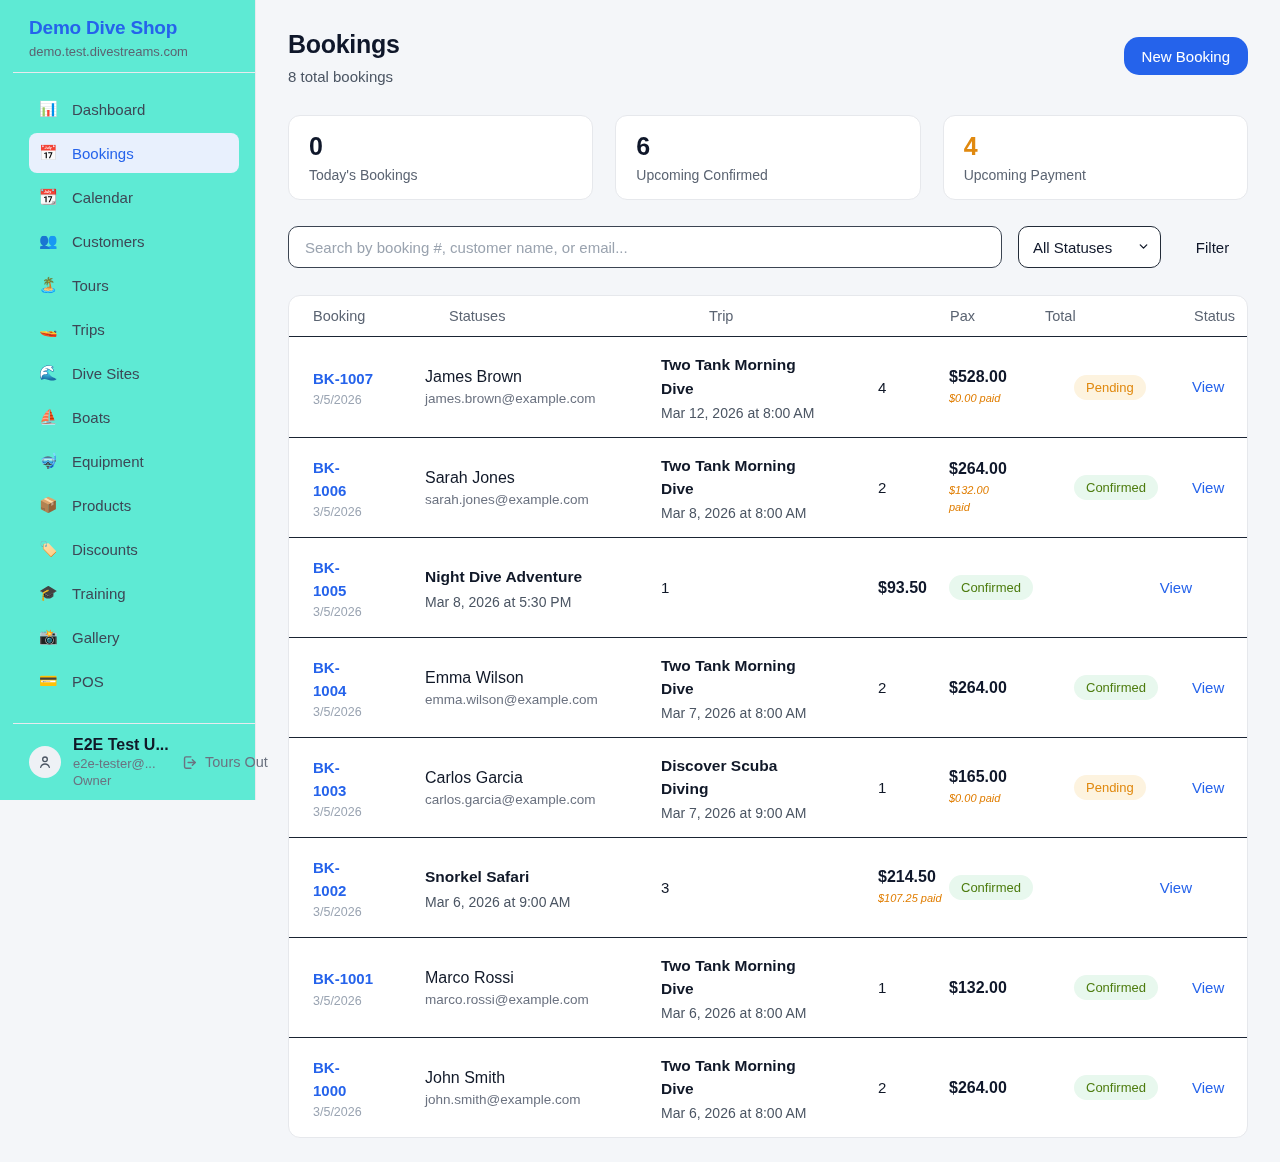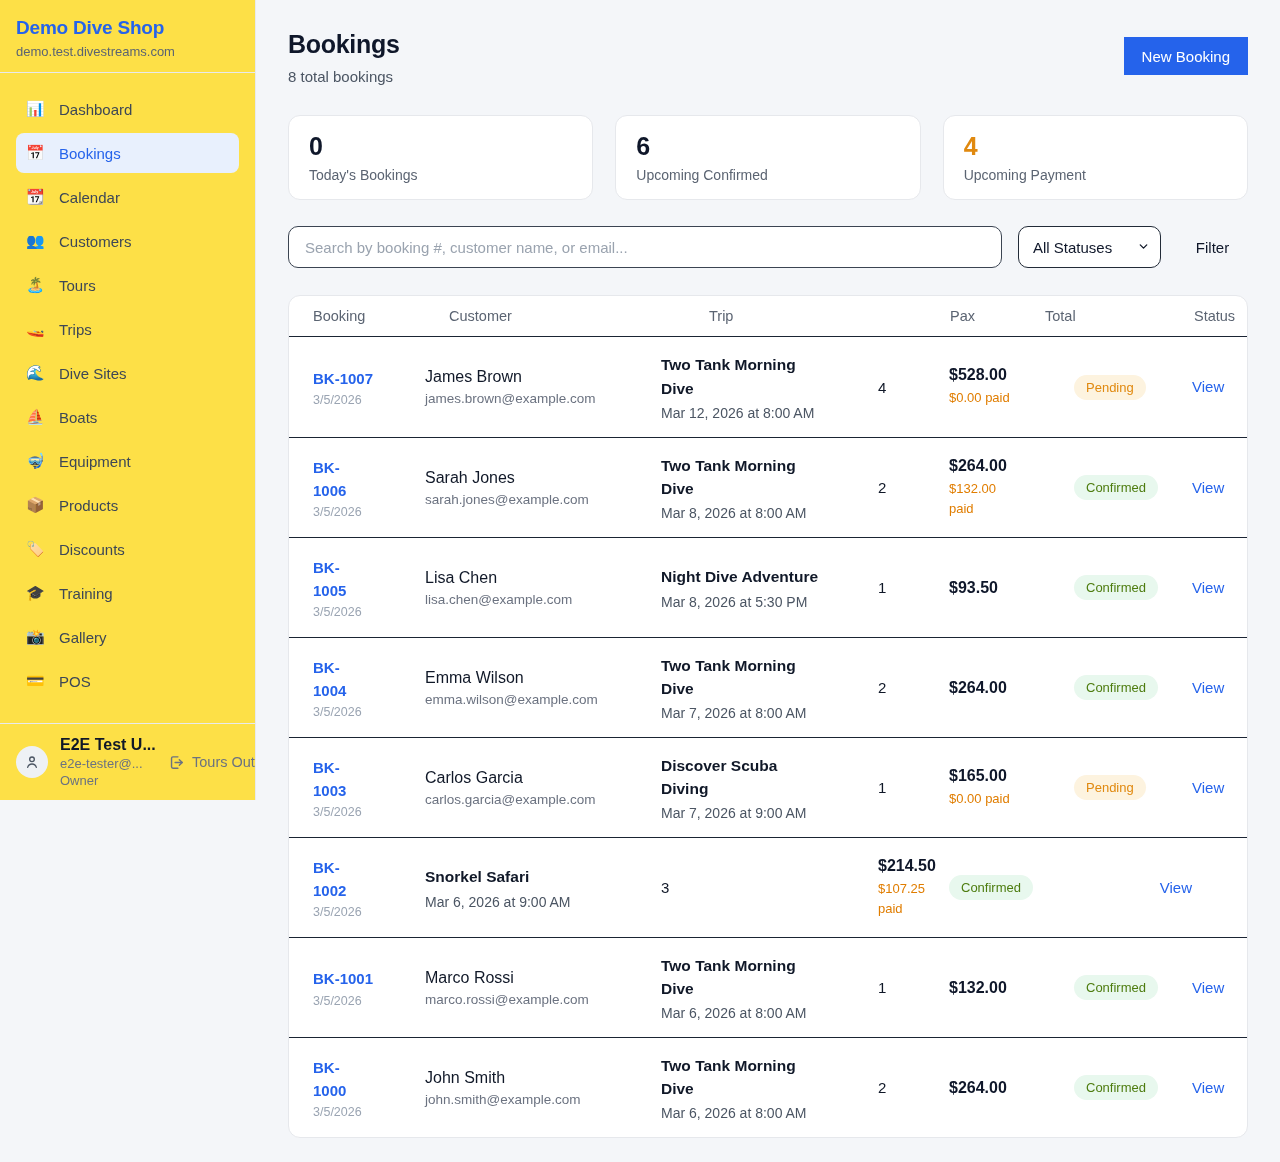--- a/index.html
+++ b/index.html
@@ -5,22 +5,22 @@
   * { margin:0; padding:0; box-sizing:border-box; }
   html,body { width:1280px; height:1162px; }
   body {
     font-family:"Liberation Sans","DejaVu Sans",sans-serif;
     background:#f4f6f9; color:#101828; overflow:hidden; position:relative;
   }
 
   
   .sidebar {
     position:absolute; left:0; top:0; width:256px; height:800px;
-    background:#fde047; border-right:1px solid #e8eaee;
-    display:flex; flex-direction:column;
+    background:#5eead4; border-right:1px solid #e8eaee;
+    display:flex; flex-direction:column;padding-left:13px;
   }
   .brand-block { padding:17px 16px 13px 16px; border-bottom:1px solid #e8eaee; }
   .brand { font-size:19px; font-weight:700; color:#2563eb; letter-spacing:-0.2px; }
   .brand-domain { font-size:13px; color:#5b6472; margin-top:5px; }
   .nav { padding:16px 16px 0 16px; flex:0 0 auto; }
   .nav-item {
     display:flex; align-items:center; gap:13px; height:40px; margin-bottom:4px;
     padding:0 10px; border-radius:8px; cursor:pointer;
     font-size:15px; color:#3d4756;
   }
@@ -43,21 +43,21 @@
     margin-left:auto; display:flex; align-items:center; gap:7px;
     color:#6b7280; font-size:14.5px; cursor:pointer; white-space:nowrap;
   }
 
   
   .main { position:absolute; left:256px; top:0; width:1024px; height:1162px; padding:30px 32px 0 32px; }
   .page-header { display:flex; justify-content:space-between; align-items:flex-start; }
   .page-title { font-size:25px; font-weight:700; color:#0f172a; letter-spacing:-0.3px; }
   .page-subtitle { font-size:15px; color:#4b5563; margin-top:9px; }
   .btn-primary {
-    margin-top:7px; background:#2563eb; color:#fff; border:none; border-radius:0;
+    margin-top:7px; background:#2563eb; color:#fff; border:none; border-radius:15px;
     padding:0 18px; height:38px; font-size:15px; font-weight:500; cursor:pointer;
     font-family:inherit;
   }
 
   .stats { display:flex; gap:22px; margin-top:30px; }
   .stat-card {
     flex:1; background:#fff; border:1px solid #e6e8ec; border-radius:12px;
     padding:17px 20px; height:85px;
   }
   .stat-value { font-size:25px; font-weight:700; color:#0f172a; line-height:1.1; }
@@ -96,22 +96,22 @@
   .bk-id { font-size:15px; font-weight:600; color:#2563eb; line-height:1.55;
     white-space:pre-line; text-decoration:none; display:inline-block; cursor:pointer; }
   .bk-date { font-size:12.5px; color:#9aa4b2; margin-top:3px; }
   .cust-name { font-size:16px; color:#101828; }
   .cust-email { font-size:13.5px; color:#6b7280; margin-top:5px; }
   .trip-name { font-size:15.5px; font-weight:600; color:#101828; line-height:1.5;
     white-space:pre-line; }
   .trip-date { font-size:14px; color:#4b5563; margin-top:5px; }
   .pax { font-size:15px; color:#101828; }
   .total-amt { font-size:16px; font-weight:700; color:#0f172a; }
-  .total-paid { font-size:13px; color:#e07d00; margin-top:4px; line-height:1.5;
-    white-space:pre-line; }
+  .total-paid { font-size:11px; color:#e07d00; margin-top:4px; line-height:1.5;
+    white-space:pre-line;font-style:italic; }
   .badge {
     display:inline-block; font-size:13px; padding:5px 12px; border-radius:999px;
   }
   .badge--pending { background:#fdf3df; color:#e0890f; }
   .badge--confirmed { background:#e8f8ee; color:#4d7c0f; }
   .view-cell { text-align:right; }
   .view-link { font-size:15px; color:#2563eb; text-decoration:none; cursor:pointer; }
 </style>
 </head>
 <body>
@@ -252,21 +252,21 @@
       <svg class="select-chevron" width="13" height="13" viewBox="0 0 24 24" fill="none" stroke="#101828" stroke-width="2.4" stroke-linecap="round" stroke-linejoin="round">
         <polyline points="6 9 12 15 18 9"></polyline>
       </svg>
     </div>
     <button class="filter-btn">Filter</button>
   </div>
 
   <div class="table-card">
     <div class="tgrid thead">
       <div class="th">Booking</div>
-      <div class="th">Customer</div>
+      <div class="th">Statuses</div>
       <div class="th">Trip</div>
       <div class="th">Pax</div>
       <div class="th">Total</div>
       <div class="th">Status</div>
       <div class="th"></div>
     </div>
     <div id="rows-root">
   <div class="tgrid trow">
     <div>
       <a class="bk-id">BK-1007</a>
@@ -323,24 +323,20 @@
     </div>
   </div>
 
   <div class="tgrid trow">
     <div>
       <a class="bk-id">BK-
 1005</a>
       <div class="bk-date">3/5/2026</div>
     </div>
     <div>
-      <div class="cust-name">Lisa Chen</div>
-      <div class="cust-email">lisa.chen@example.com</div>
-    </div>
-    <div>
       <div class="trip-name">Night Dive Adventure</div>
       <div class="trip-date">Mar 8, 2026 at 5:30 PM</div>
     </div>
     <div class="pax">1</div>
     <div>
       <div class="total-amt">$93.50</div>
 
     </div>
     <div>
       <span class="badge badge--confirmed">Confirmed</span>

